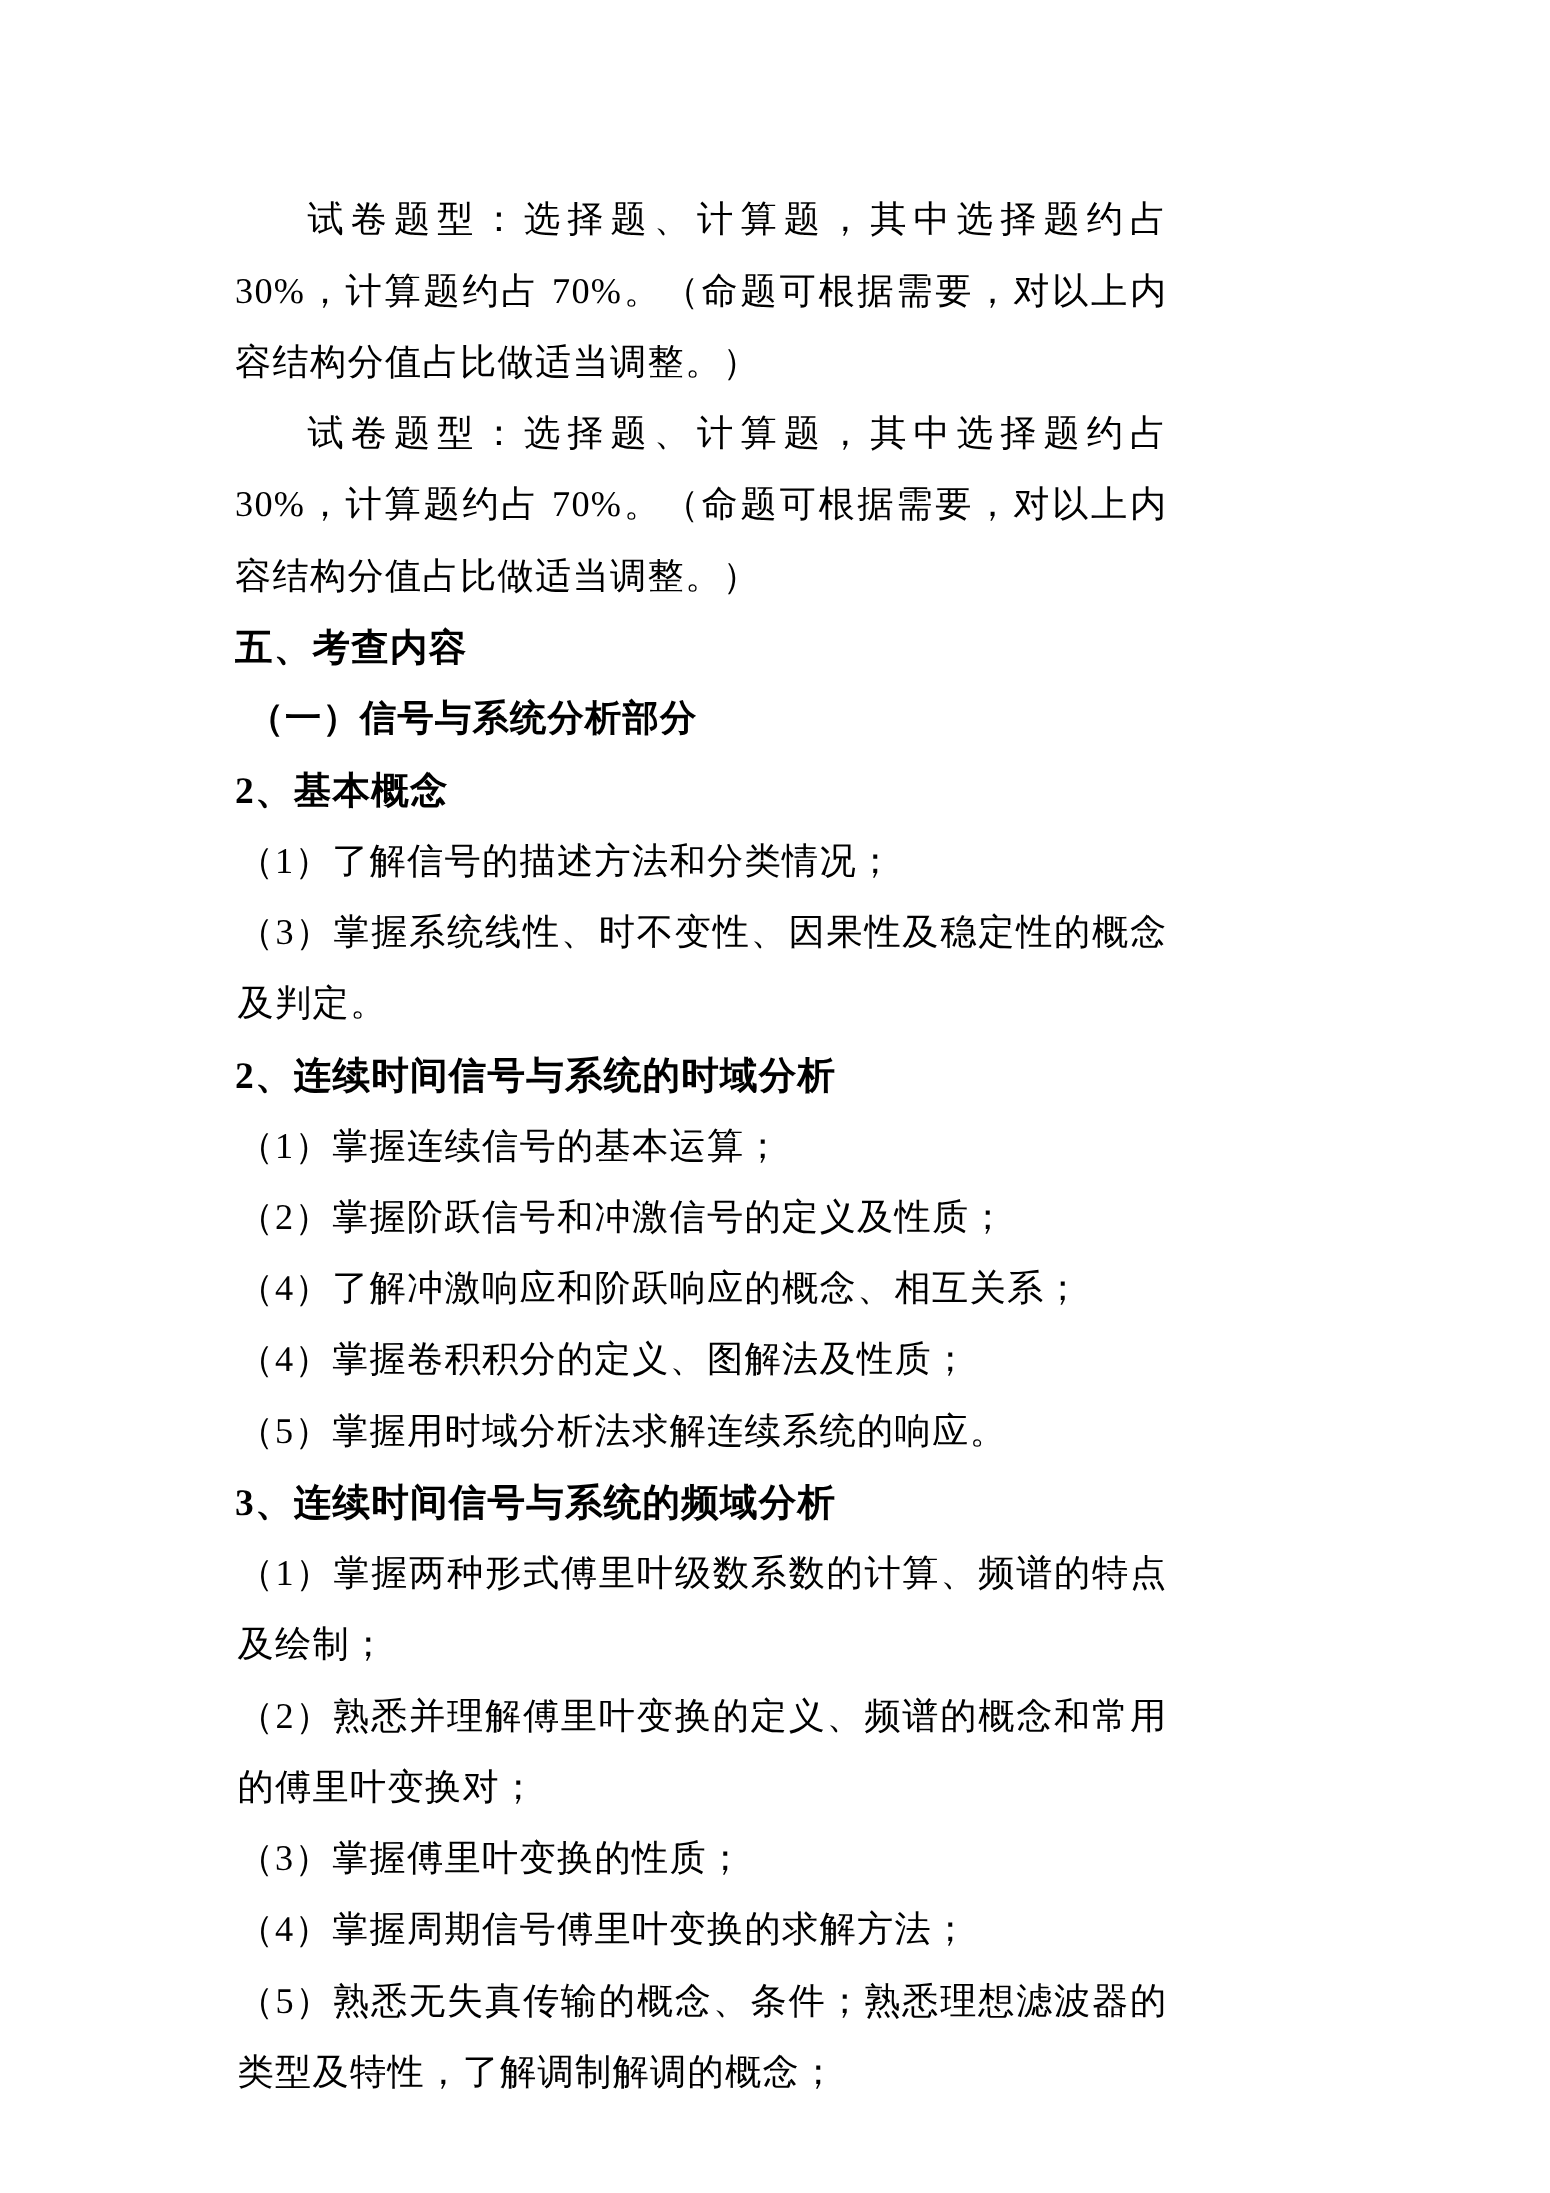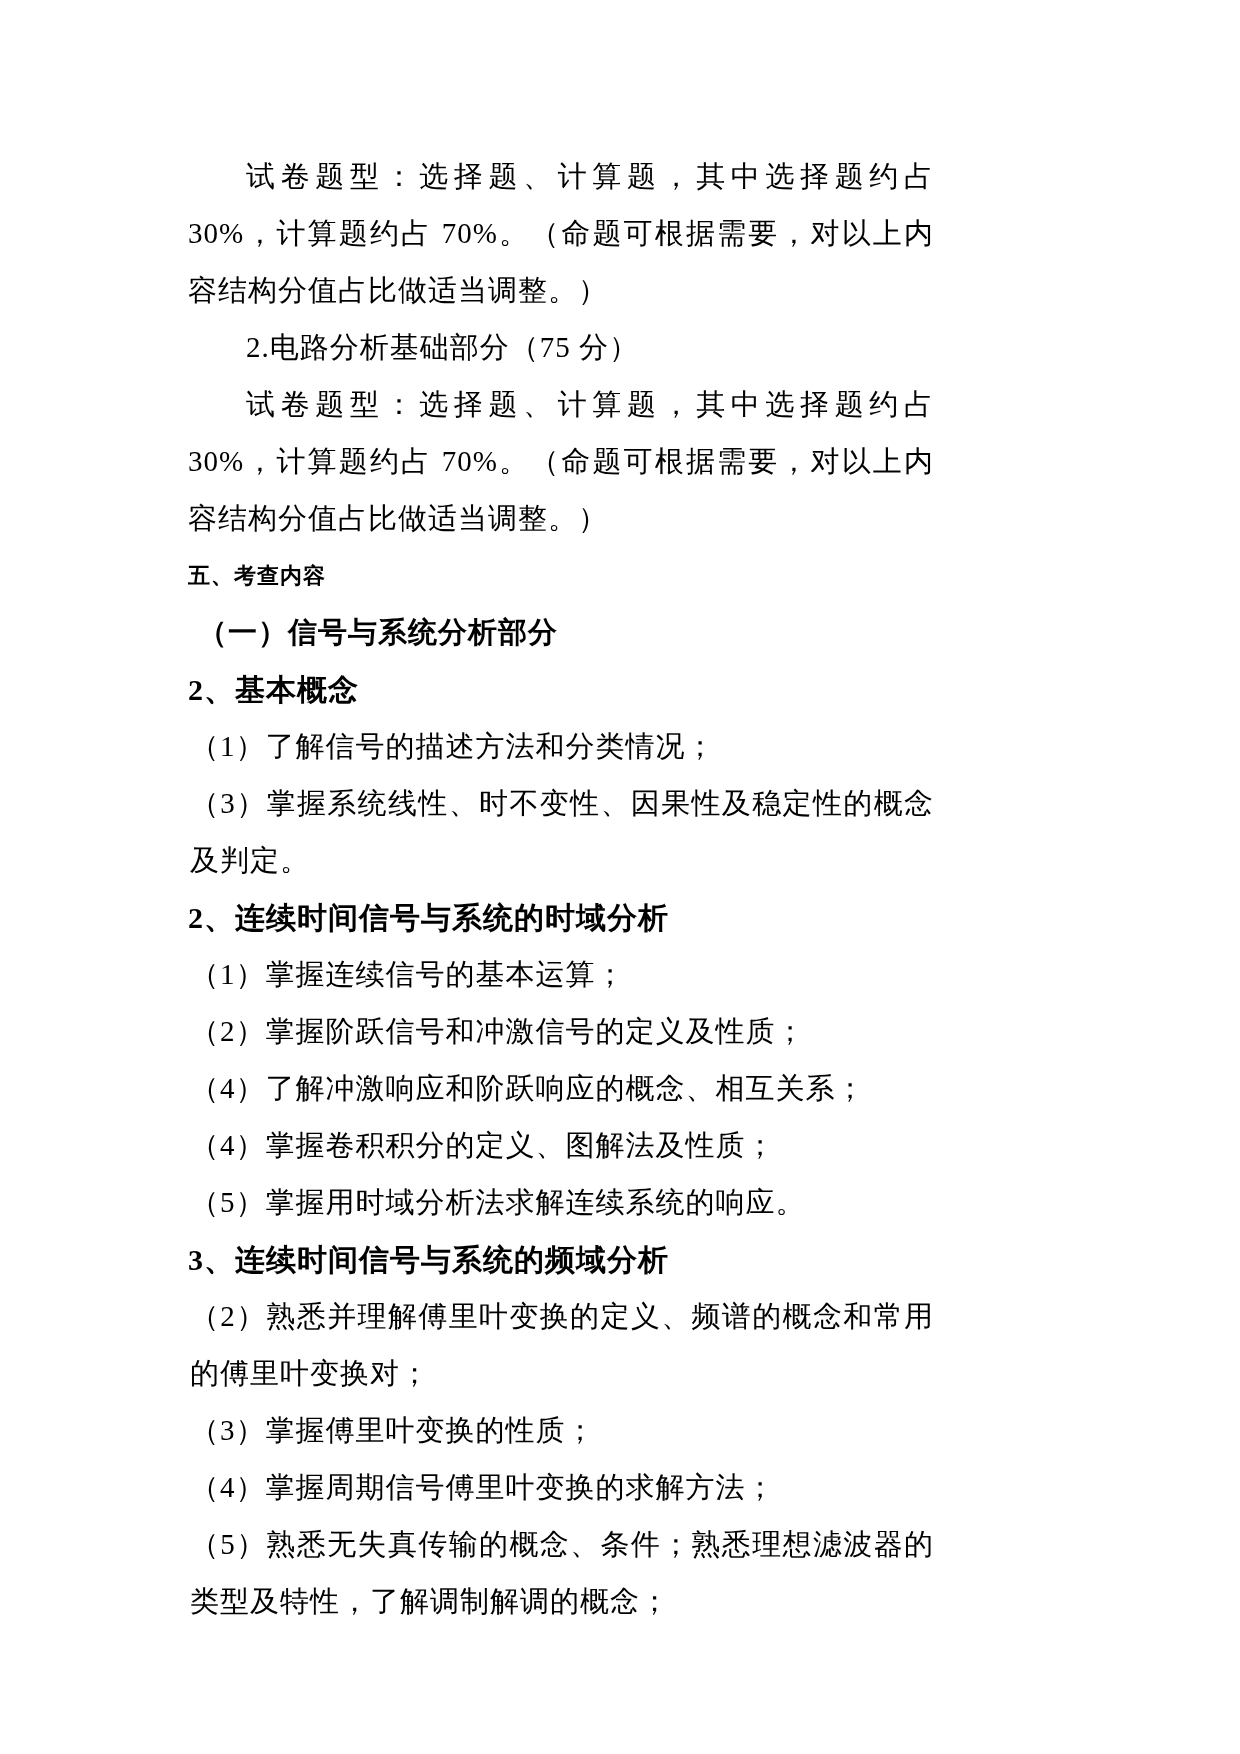--- a/index.html
+++ b/index.html
@@ -25,51 +25,51 @@
     text-align: justify;
     font-family: "Liberation Serif", "DejaVu Serif", serif;
     letter-spacing: 1px;
   }
   .indent {
     text-indent: 2em;
   }
   .h-section {
     font-family: "Liberation Sans", "DejaVu Sans", sans-serif;
     font-weight: bold;
-    font-size: 22px;
+    font-size: 30px;
   }
   .h-sub {
     font-weight: bold;
     padding-left: 10px;
     font-size: 29px;
   }
   .h-num {
     font-weight: bold;
     font-size: 30px;
   }
   .item {
     padding-left: 2px;
   }
 </style>
 </head>
 <body>
 
 <div class="page">
   <p class="p indent">试卷题型：选择题、计算题，其中选择题约占 30%，计算题约占 70%。（命题可根据需要，对以上内容结构分值占比做适当调整。）</p>
-  <p class="p indent">2.电路分析基础部分（75 分）</p>
   <p class="p indent">试卷题型：选择题、计算题，其中选择题约占 30%，计算题约占 70%。（命题可根据需要，对以上内容结构分值占比做适当调整。）</p>
   <p class="p h-section">五、考查内容</p>
   <p class="p h-sub">（一）信号与系统分析部分</p>
   <p class="p h-num">2、基本概念</p>
   <p class="p item">（1）了解信号的描述方法和分类情况；</p>
   <p class="p item">（3）掌握系统线性、时不变性、因果性及稳定性的概念及判定。</p>
   <p class="p h-num">2、连续时间信号与系统的时域分析</p>
   <p class="p item">（1）掌握连续信号的基本运算；</p>
   <p class="p item">（2）掌握阶跃信号和冲激信号的定义及性质；</p>
   <p class="p item">（4）了解冲激响应和阶跃响应的概念、相互关系；</p>
   <p class="p item">（4）掌握卷积积分的定义、图解法及性质；</p>
   <p class="p item">（5）掌握用时域分析法求解连续系统的响应。</p>
   <p class="p h-num">3、连续时间信号与系统的频域分析</p>
+  <p class="p item">（1）掌握两种形式傅里叶级数系数的计算、频谱的特点及绘制；</p>
   <p class="p item">（2）熟悉并理解傅里叶变换的定义、频谱的概念和常用的傅里叶变换对；</p>
   <p class="p item">（3）掌握傅里叶变换的性质；</p>
   <p class="p item">（4）掌握周期信号傅里叶变换的求解方法；</p>
   <p class="p item">（5）熟悉无失真传输的概念、条件；熟悉理想滤波器的类型及特性，了解调制解调的概念；</p>
 </div>
 
 </body></html>

